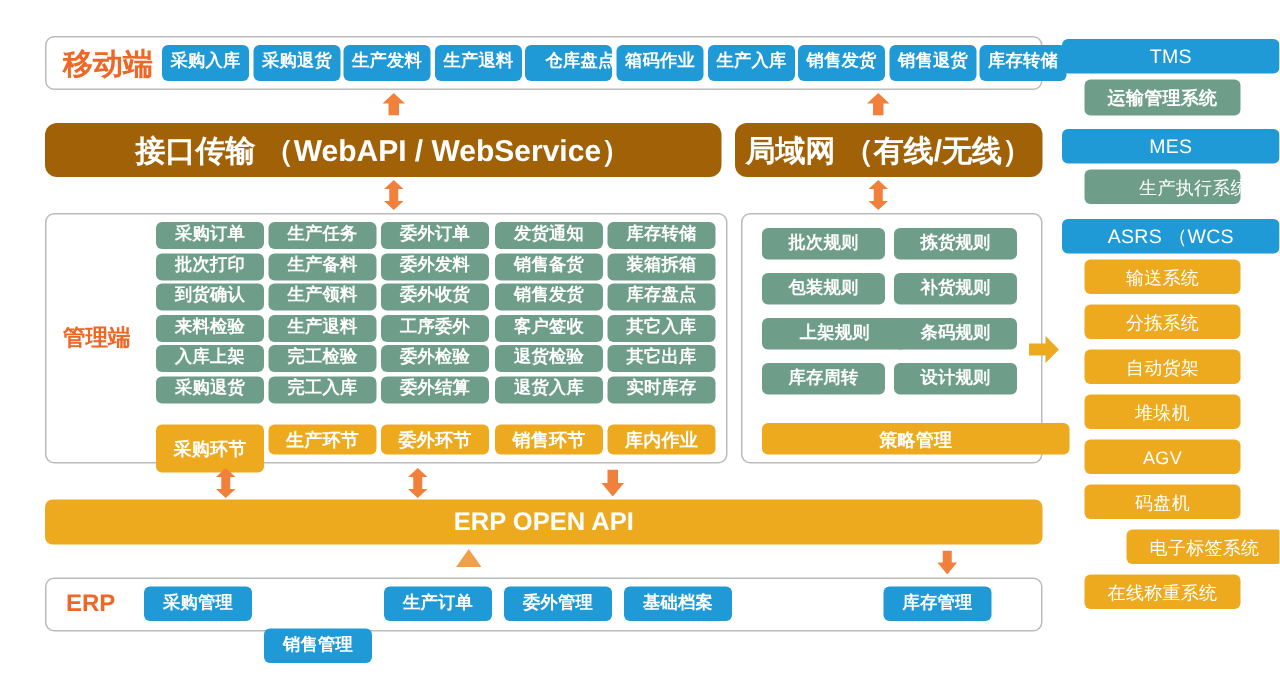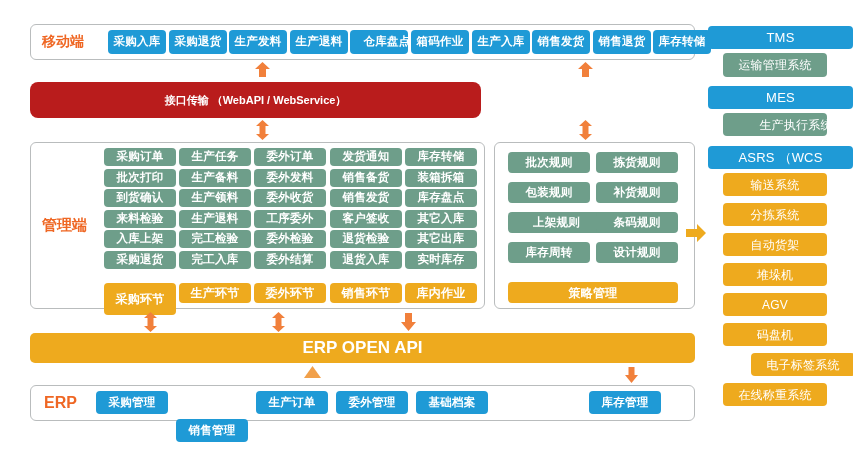--- a/index.html
+++ b/index.html
@@ -50,34 +50,34 @@
   
   .banner{
     position:absolute;
     display:flex;align-items:center;justify-content:center;
     border-radius:8px;
     color:#ffffff;
     font-weight:bold;
     box-sizing:border-box;
     white-space:nowrap;
   }
-  .banner.green{background:#b91c1c;font-size:11px;}
+  .banner.green{background:#a16207;font-size:20px;}
   .banner.api{background:#eeaa1e;font-size:17px;border-radius:5px;}
 
   
   .arrow{position:absolute;}
   .arrow svg{display:block;}
 </style>
 </head>
 <body>
 
 <div id="canvas">
 
   <div class="outline" style="left:30px;top:24px;width:665px;height:36px;"></div>
-  <div class="sec-label" style="left:42px;top:30px;width:62px;height:24px;font-size:14px;">移动端</div>
+  <div class="sec-label" style="left:42px;top:30px;width:62px;height:24px;font-size:20px;">移动端</div>
   <div id="mobile-items">
       <div class="pill blue" style="left: 108px; top: 30px; width: 58px; height: 24px;">采购入库</div>
       <div class="pill blue" style="left: 169px; top: 30px; width: 58px; height: 24px;">采购退货</div>
       <div class="pill blue" style="left: 229px; top: 30px; width: 58px; height: 24px;">生产发料</div>
       <div class="pill blue" style="left: 290px; top: 30px; width: 58px; height: 24px;">生产退料</div>
       <div class="pill blue" style="left: 350px; top: 30px; width: 58px; height: 24px; padding-left: 16px;">仓库盘点</div>
       <div class="pill blue" style="left: 411px; top: 30px; width: 58px; height: 24px;">箱码作业</div>
       <div class="pill blue" style="left: 472px; top: 30px; width: 58px; height: 24px;">生产入库</div>
       <div class="pill blue" style="left: 532px; top: 30px; width: 58px; height: 24px;">销售发货</div>
       <div class="pill blue" style="left: 593px; top: 30px; width: 58px; height: 24px;">销售退货</div>
@@ -89,20 +89,21 @@
         <path d="M8.5 0 L16 7 L12 7 L12 15 L5 15 L5 7 L1 7 Z" fill="#f1803b"></path>
       </svg>
   </div>
   <div class="arrow" style="left:577px;top:62px;">
     <svg width="17" height="15" viewBox="0 0 17 15">
         <path d="M8.5 0 L16 7 L12 7 L12 15 L5 15 L5 7 L1 7 Z" fill="#f1803b"></path>
       </svg>
   </div>
 
   <div class="banner green" style="left:30px;top:82px;width:451px;height:36px;">接口传输 （WebAPI / WebService）</div>
+  <div class="banner green" style="left:490px;top:82px;width:205px;height:36px;">局域网 （有线/无线）</div>
 
   <div class="arrow" style="left:254px;top:120px;">
     <svg width="17" height="20" viewBox="0 0 17 20">
       <path d="M8.5 0 L15 6 L11.5 6 L11.5 14 L15 14 L8.5 20 L2 14 L5.5 14 L5.5 6 L2 6 Z" fill="#f1803b"></path>
     </svg>
   </div>
   <div class="arrow" style="left:577px;top:120px;">
     <svg width="17" height="20" viewBox="0 0 17 20">
       <path d="M8.5 0 L15 6 L11.5 6 L11.5 14 L15 14 L8.5 20 L2 14 L5.5 14 L5.5 6 L2 6 Z" fill="#f1803b"></path>
     </svg>
@@ -151,21 +152,21 @@
   <div class="outline" style="left:494px;top:142px;width:201px;height:167px;"></div>
   <div id="rules-grid">
       <div class="pill green" style="left: 508px; top: 152px; width: 82px; height: 21px;">批次规则</div>
       <div class="pill green" style="left: 596px; top: 152px; width: 82px; height: 21px;">拣货规则</div>
       <div class="pill green" style="left: 508px; top: 182px; width: 82px; height: 21px;">包装规则</div>
       <div class="pill green" style="left: 596px; top: 182px; width: 82px; height: 21px;">补货规则</div>
       <div class="pill green" style="left: 508px; top: 212px; width: 97px; height: 21px;">上架规则</div>
       <div class="pill green" style="left: 596px; top: 212px; width: 82px; height: 21px;">条码规则</div>
       <div class="pill green" style="left: 508px; top: 242px; width: 82px; height: 21px;">库存周转</div>
       <div class="pill green" style="left: 596px; top: 242px; width: 82px; height: 21px;">设计规则</div>
-      <div class="pill orange" style="left: 508px; top: 282px; width: 170px; height: 21px;;font-size:12px;">策略管理</div>
+      <div class="pill orange" style="left: 508px; top: 282px; width: 205px; height: 21px;;font-size:12px;">策略管理</div>
     </div>
 
   <div class="arrow" style="left:686px;top:224px;">
     <svg width="20" height="18" viewBox="0 0 20 18">
         <path d="M0 5 L11 5 L11 0 L20 9 L11 18 L11 13 L0 13 Z" fill="#eeaa1e"></path>
       </svg>
   </div>
 
   <div class="arrow" style="left:142px;top:312px;">
     <svg width="17" height="20" viewBox="0 0 17 20">
@@ -202,21 +203,21 @@
       <div class="pill blue" style="left: 96px; top: 391px; width: 72px; height: 23px;">采购管理</div>
       <div class="pill blue" style="left: 176px; top: 391px; width: 72px; height: 23px; margin-top: 28px;">销售管理</div>
       <div class="pill blue" style="left: 256px; top: 391px; width: 72px; height: 23px;">生产订单</div>
       <div class="pill blue" style="left: 336px; top: 391px; width: 72px; height: 23px;">委外管理</div>
       <div class="pill blue" style="left: 416px; top: 391px; width: 72px; height: 23px;">基础档案</div>
       <div class="pill blue" style="left: 589px; top: 391px; width: 72px; height: 23px;">库存管理</div>
     </div>
 
   <div id="right-column">
       <div class="pill blue" style="left: 708px; top: 26px; width: 145px; height: 23px;;font-size:13px;font-weight:normal;">TMS</div>
-      <div class="pill green" style="left: 723px; top: 53px; width: 104px; height: 24px;;font-size:12px;font-weight:normal;">运输管理系统</div>
+      <div class="pill green" style="left: 723px; top: 53px; width: 104px; height: 24px;;font-size:12px;font-weight:bold;">运输管理系统</div>
       <div class="pill blue" style="left: 708px; top: 86px; width: 145px; height: 23px;;font-size:13px;font-weight:normal;">MES</div>
       <div class="pill green" style="left: 723px; top: 113px; width: 104px; height: 23px;;font-size:12px;font-weight:normal;padding-left:42px;">生产执行系统</div>
       <div class="pill blue" style="left: 708px; top: 146px; width: 145px; height: 23px;;font-size:13px;font-weight:normal;">ASRS  （WCS</div>
       <div class="pill orange" style="left: 723px; top: 173px; width: 104px; height: 23px;;font-size:12px;font-weight:normal;">输送系统</div>
       <div class="pill orange" style="left: 723px; top: 203px; width: 104px; height: 23px;;font-size:12px;font-weight:normal;">分拣系统</div>
       <div class="pill orange" style="left: 723px; top: 233px; width: 104px; height: 23px;;font-size:12px;font-weight:normal;">自动货架</div>
       <div class="pill orange" style="left: 723px; top: 263px; width: 104px; height: 23px;;font-size:12px;font-weight:normal;">堆垛机</div>
       <div class="pill orange" style="left: 723px; top: 293px; width: 104px; height: 23px;;font-size:12px;font-weight:normal;">AGV</div>
       <div class="pill orange" style="left: 723px; top: 323px; width: 104px; height: 23px;;font-size:12px;font-weight:normal;text-align:center;">码盘机</div>
       <div class="pill orange" style="left: 723px; top: 353px; width: 104px; height: 23px;;font-size:12px;font-weight:normal;margin-left:28px;">电子标签系统</div>

